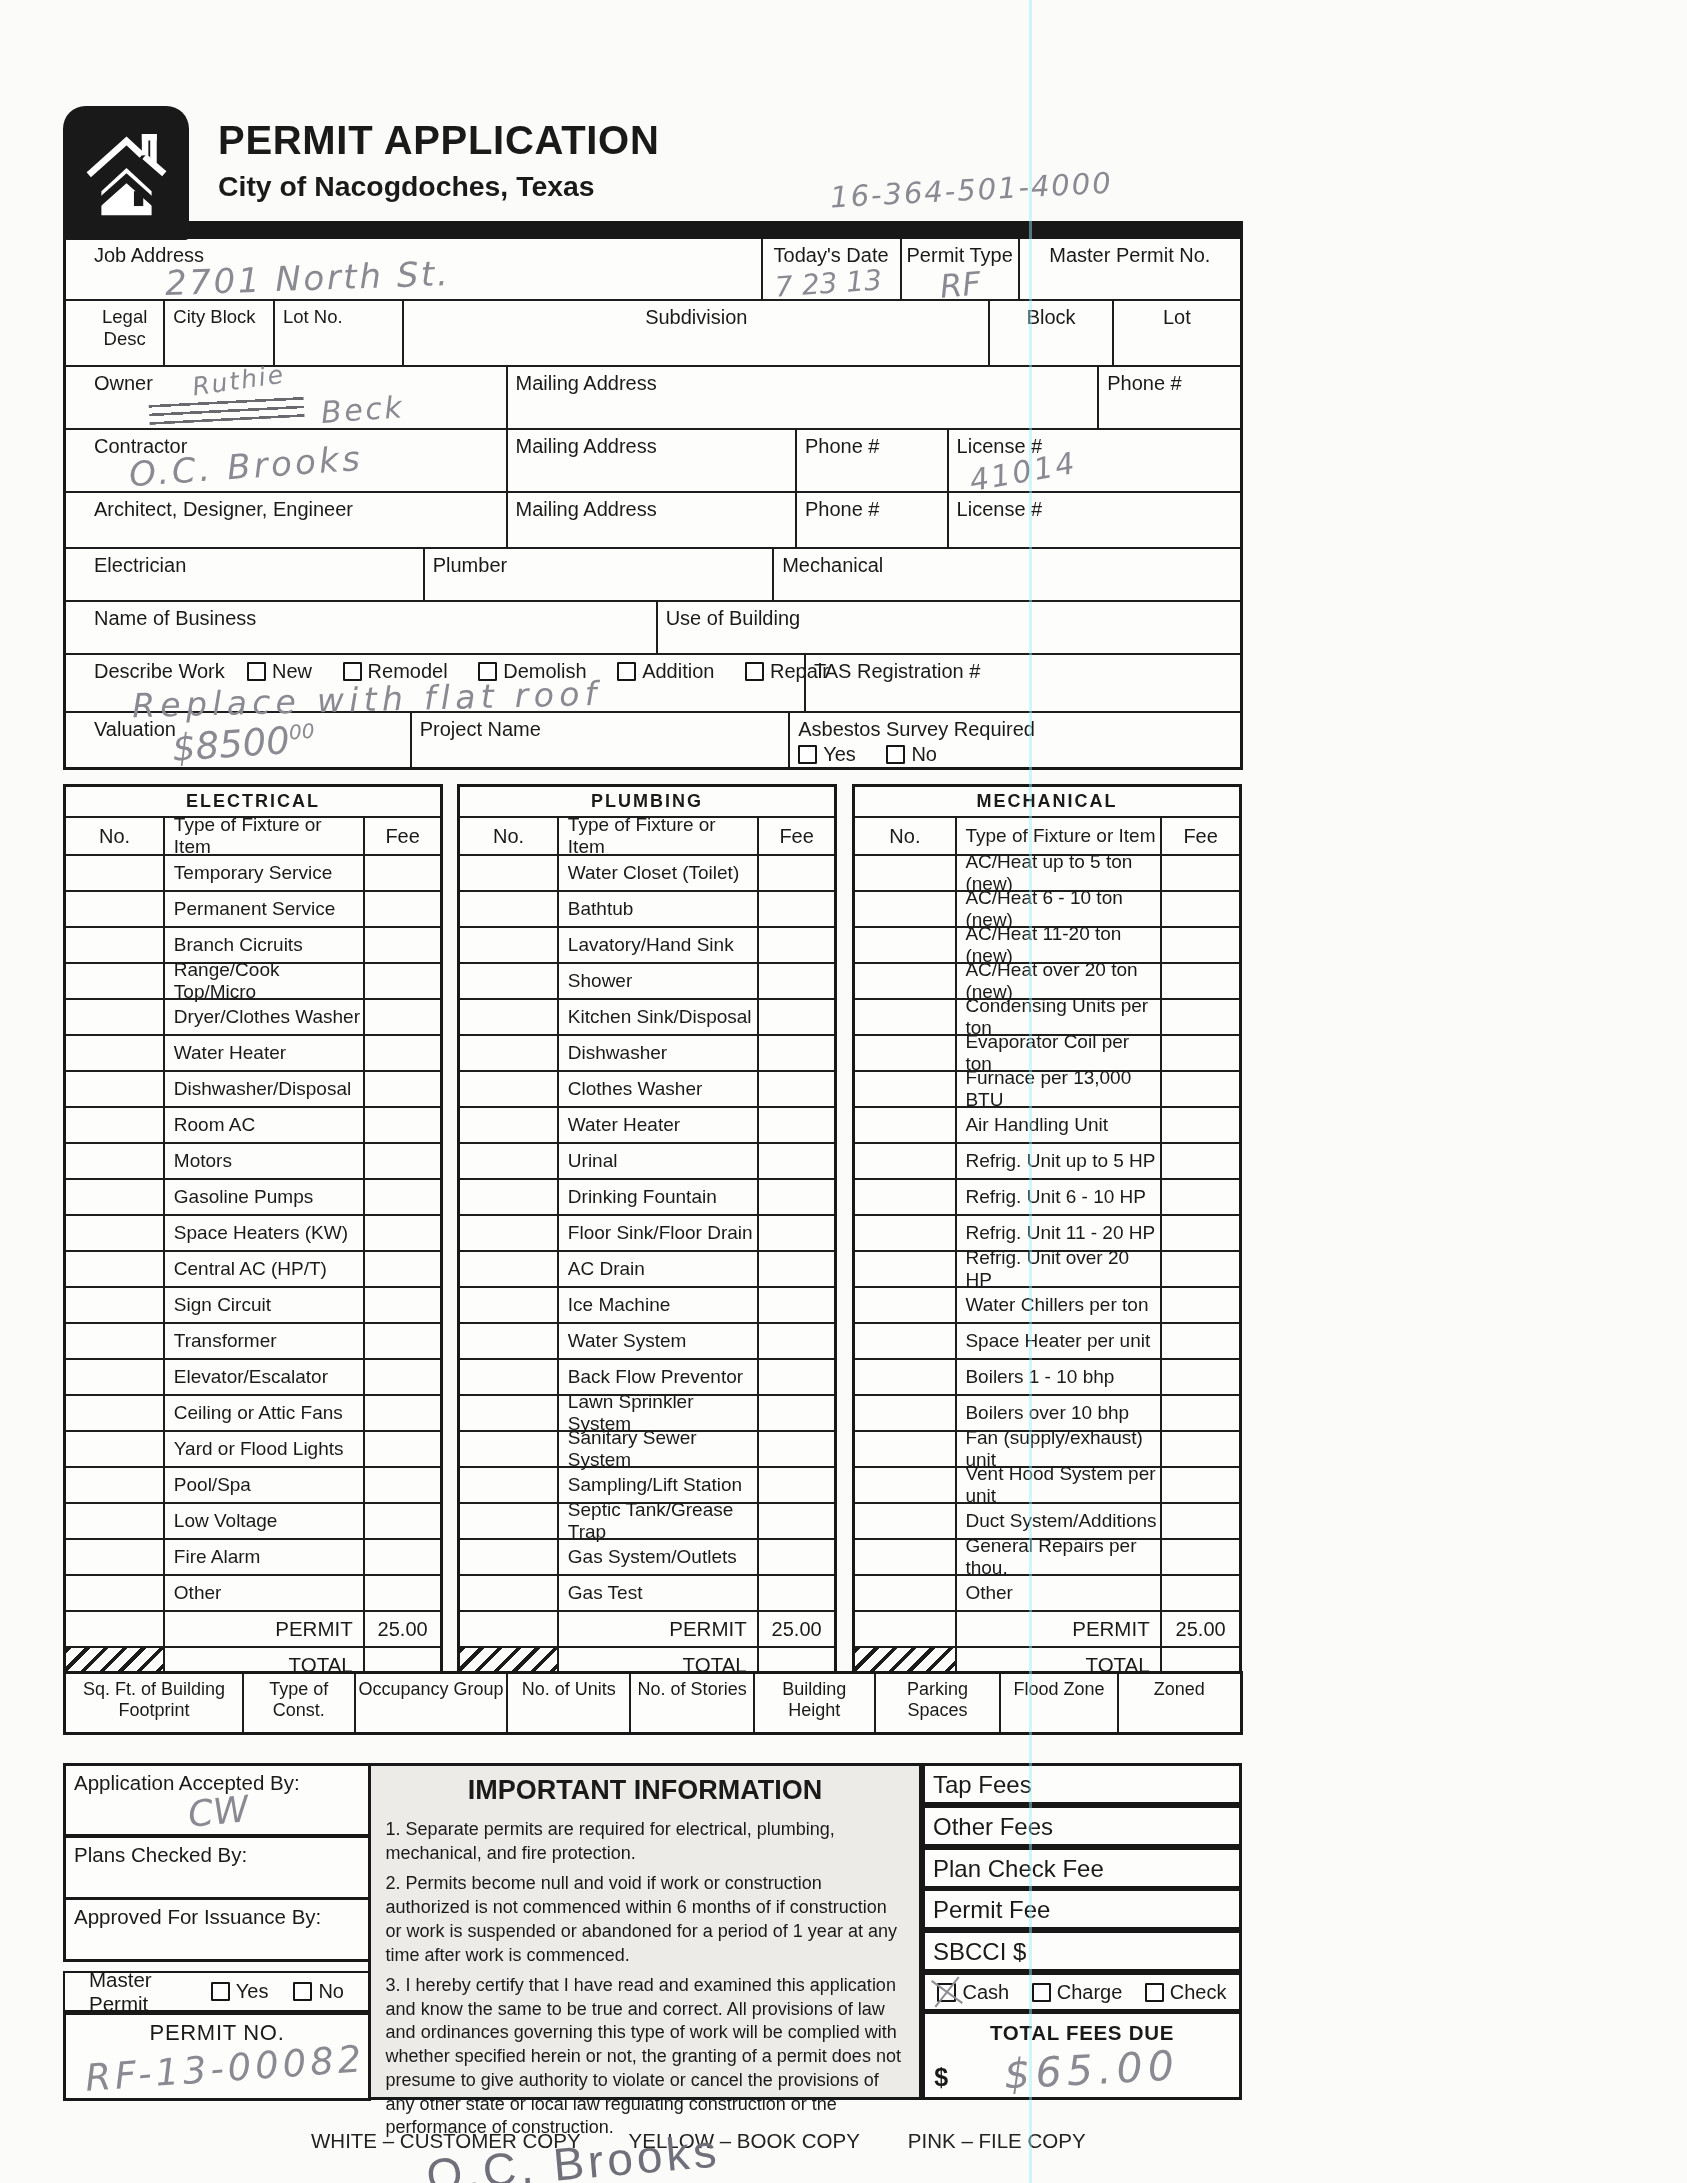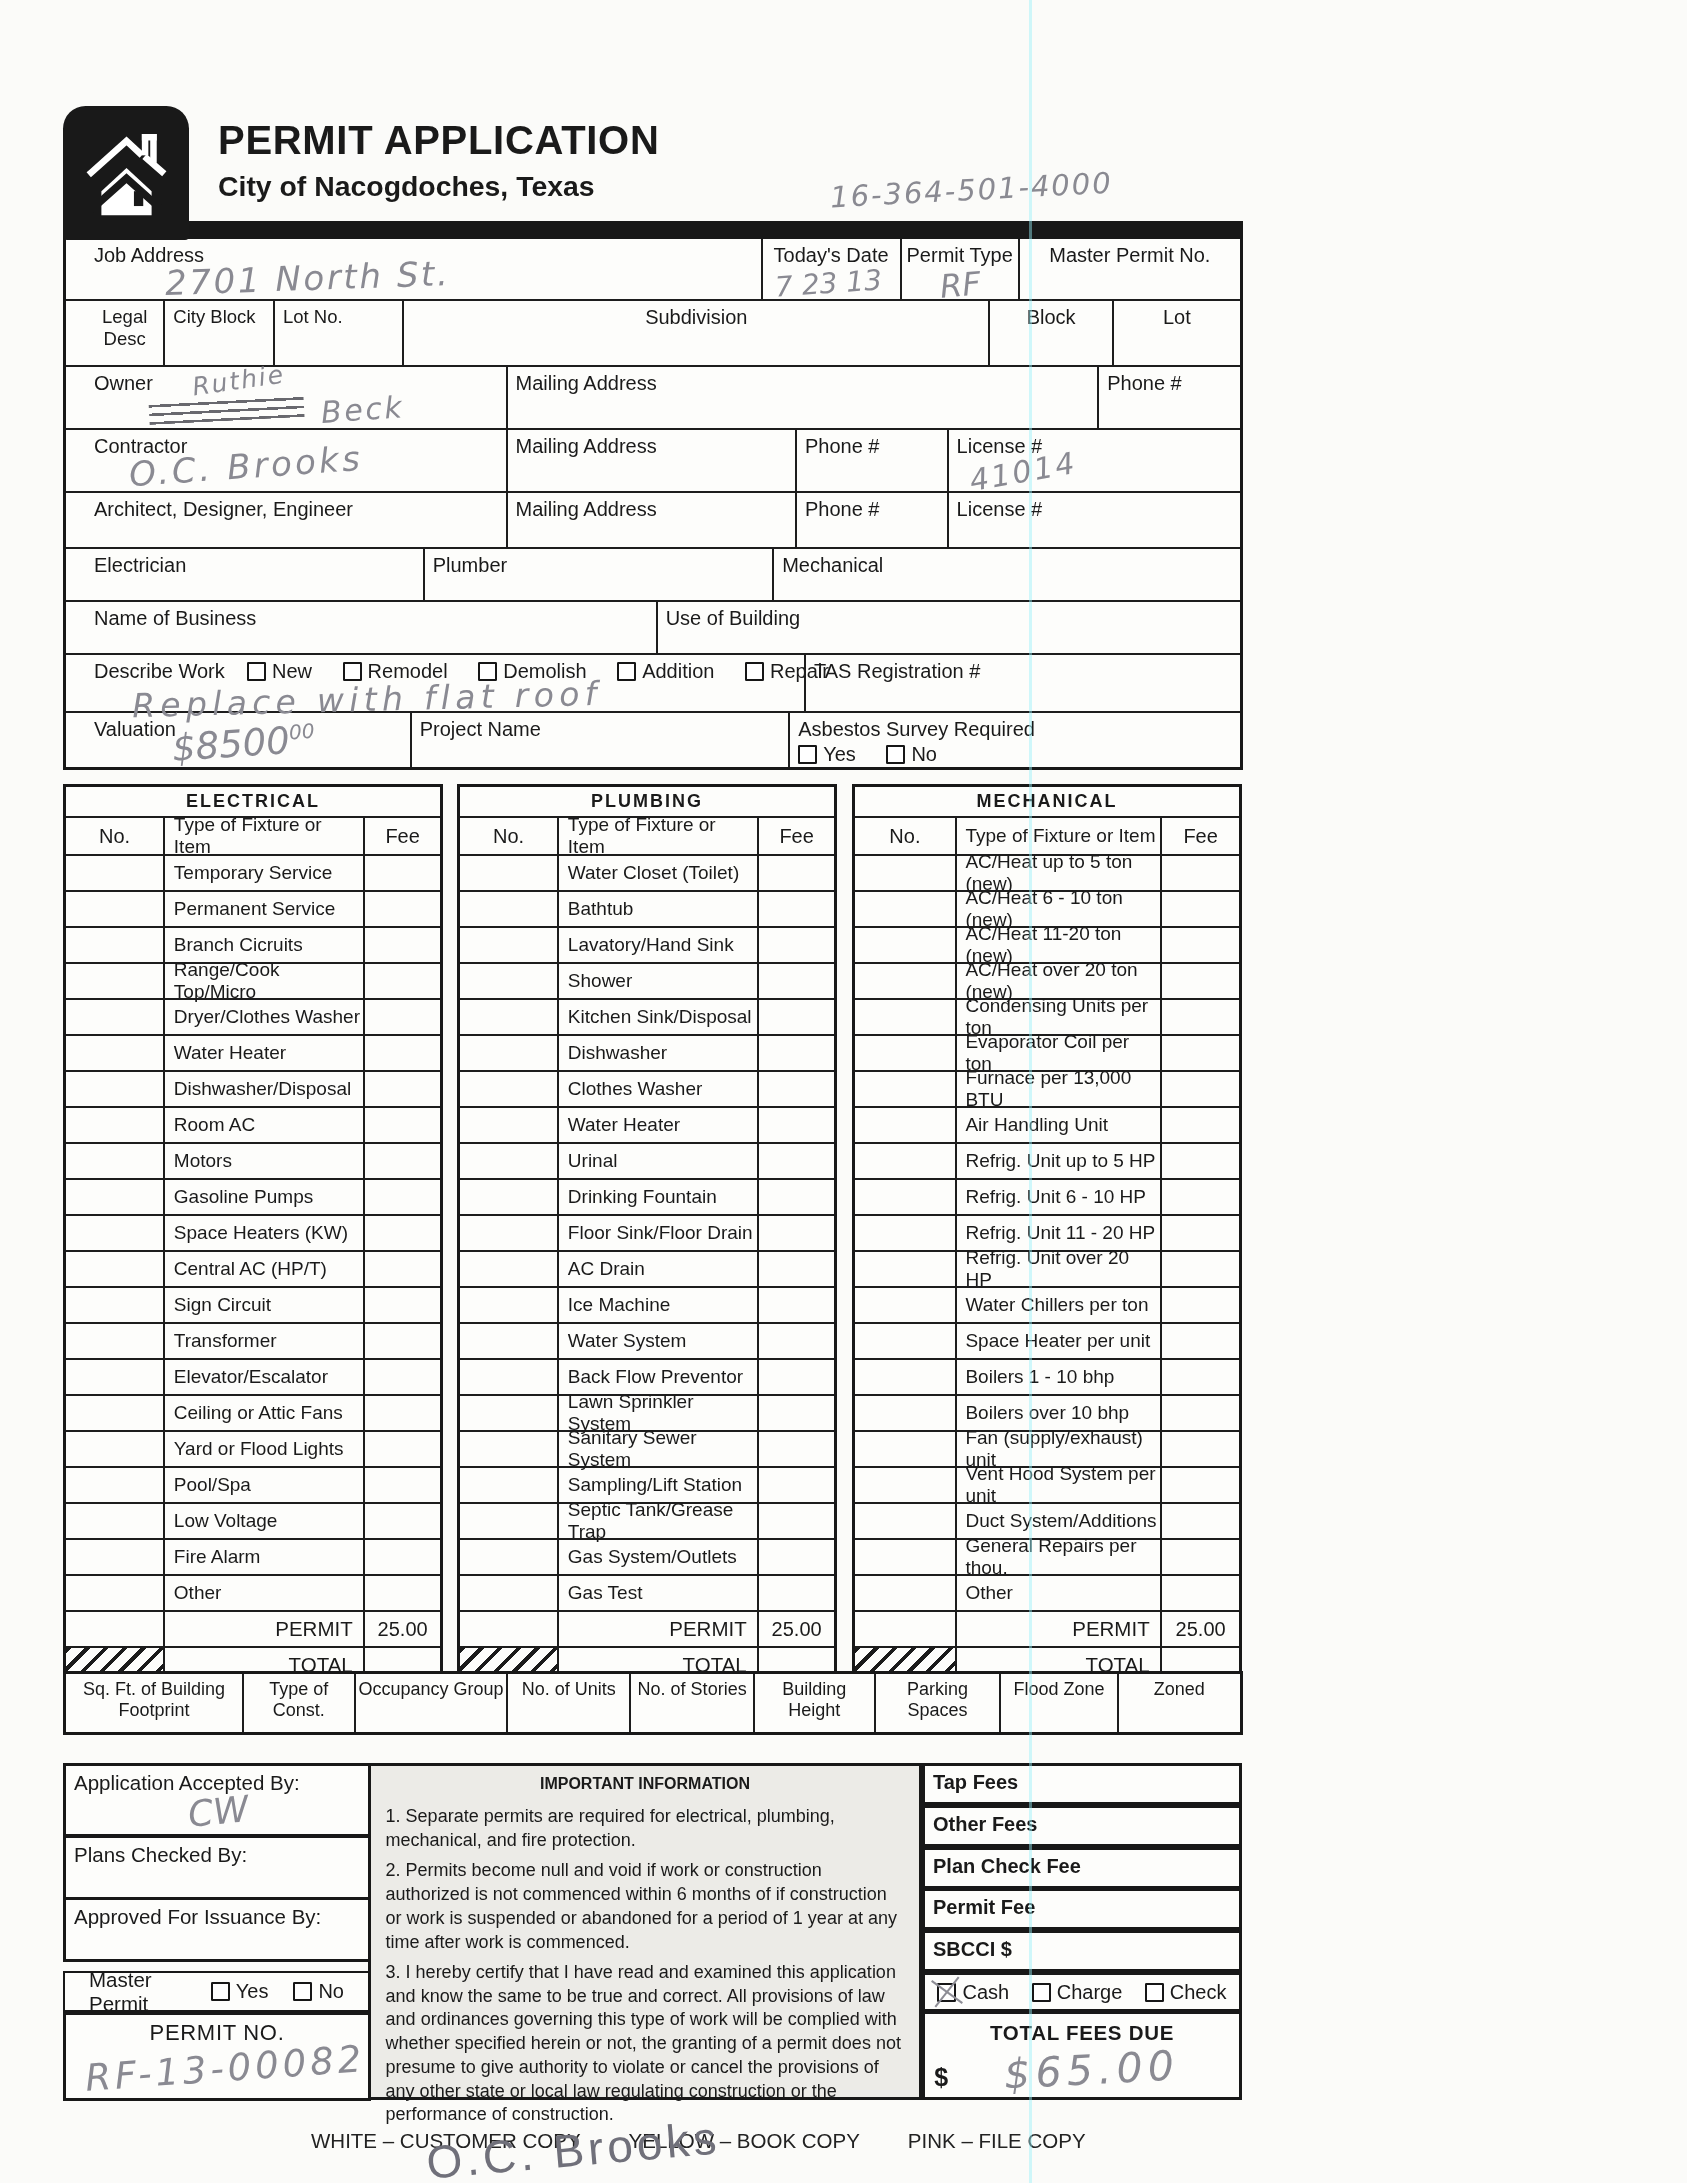--- a/index.html
+++ b/index.html
@@ -47,25 +47,25 @@
 
   
   .footprint{position:absolute;left:63px;top:1671px;width:1180px;height:64px;border:3.3px solid #181818;display:flex;box-sizing:border-box;background:#fdfdfb;z-index:4;}
   .fpcell{box-sizing:border-box;font-size:18px;text-align:center;padding-top:5.3px;}
   .fpcell + .fpcell{border-left:2px solid #1d1d1d;}
 
   
   .bbox{position:absolute;border:3.3px solid #181818;background:#fdfdfb;box-sizing:border-box;z-index:4;}
   .blabel{display:block;font-size:20.5px;padding:5.3px 6.6px 0 8px;}
   .info-box{background:#ecebe7;}
-  .info-title{text-align:center;font-weight:bold;font-size:16px;margin:9.3px 0 12px 0;}
+  .info-title{text-align:center;font-weight:bold;font-size:27px;margin:9.3px 0 12px 0;}
   .info-p{font-size:18px;line-height:1.32;margin:0 17px 6.6px 14.6px;}
   .sig-area{position:relative;height:112px;margin:2.6px 17px 0 14.6px;}
   .sig-hw{position:absolute;left:40px;top:-10.6px;font-size:46px;transform:rotate(-5deg);color:#70707a;letter-spacing:4px;white-space:nowrap;}
-  .feebox-label{display:block;font-size:20px;padding:4.6px 6.6px 0 8px;font-weight:bold;}
+  .feebox-label{display:block;font-size:24px;padding:4.6px 6.6px 0 8px;}
   .payrow{display:flex;align-items:center;justify-content:center;gap:22.5px;}
   .tfd-title{text-align:center;font-size:20.5px;font-weight:bold;margin-top:6.6px;letter-spacing:0.7px;}
   .dollar{position:absolute;left:9.3px;bottom:5.3px;font-size:25px;font-weight:bold;}
   .copies{position:absolute;left:311px;top:2129px;width:860px;display:flex;gap:48px;font-size:20.5px;white-space:nowrap;color:#222;}
 </style>
 </head>
 <body>
 
 <div class="page">
   <div class="scan-line"></div>

